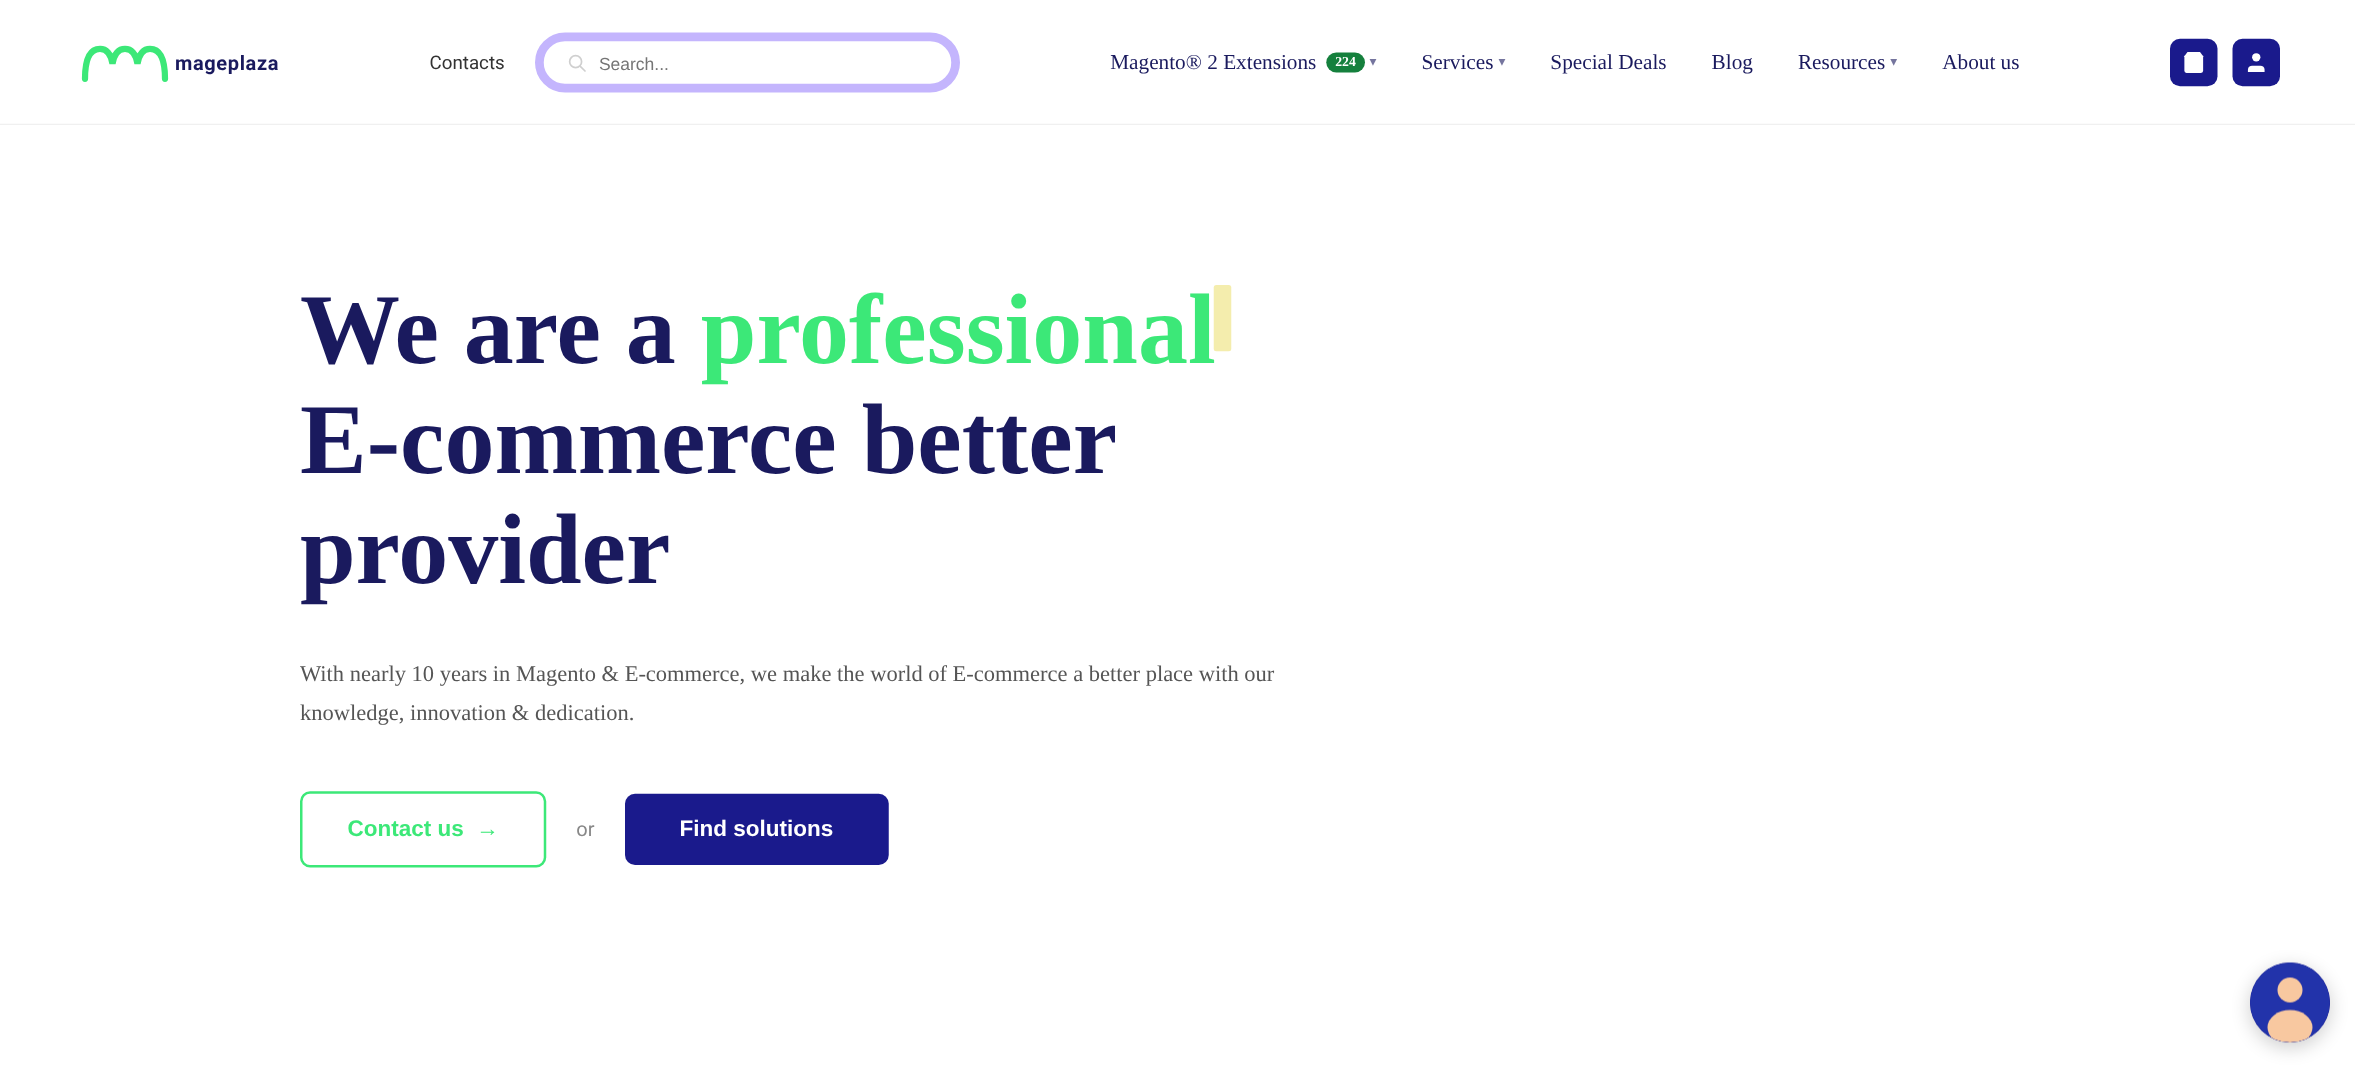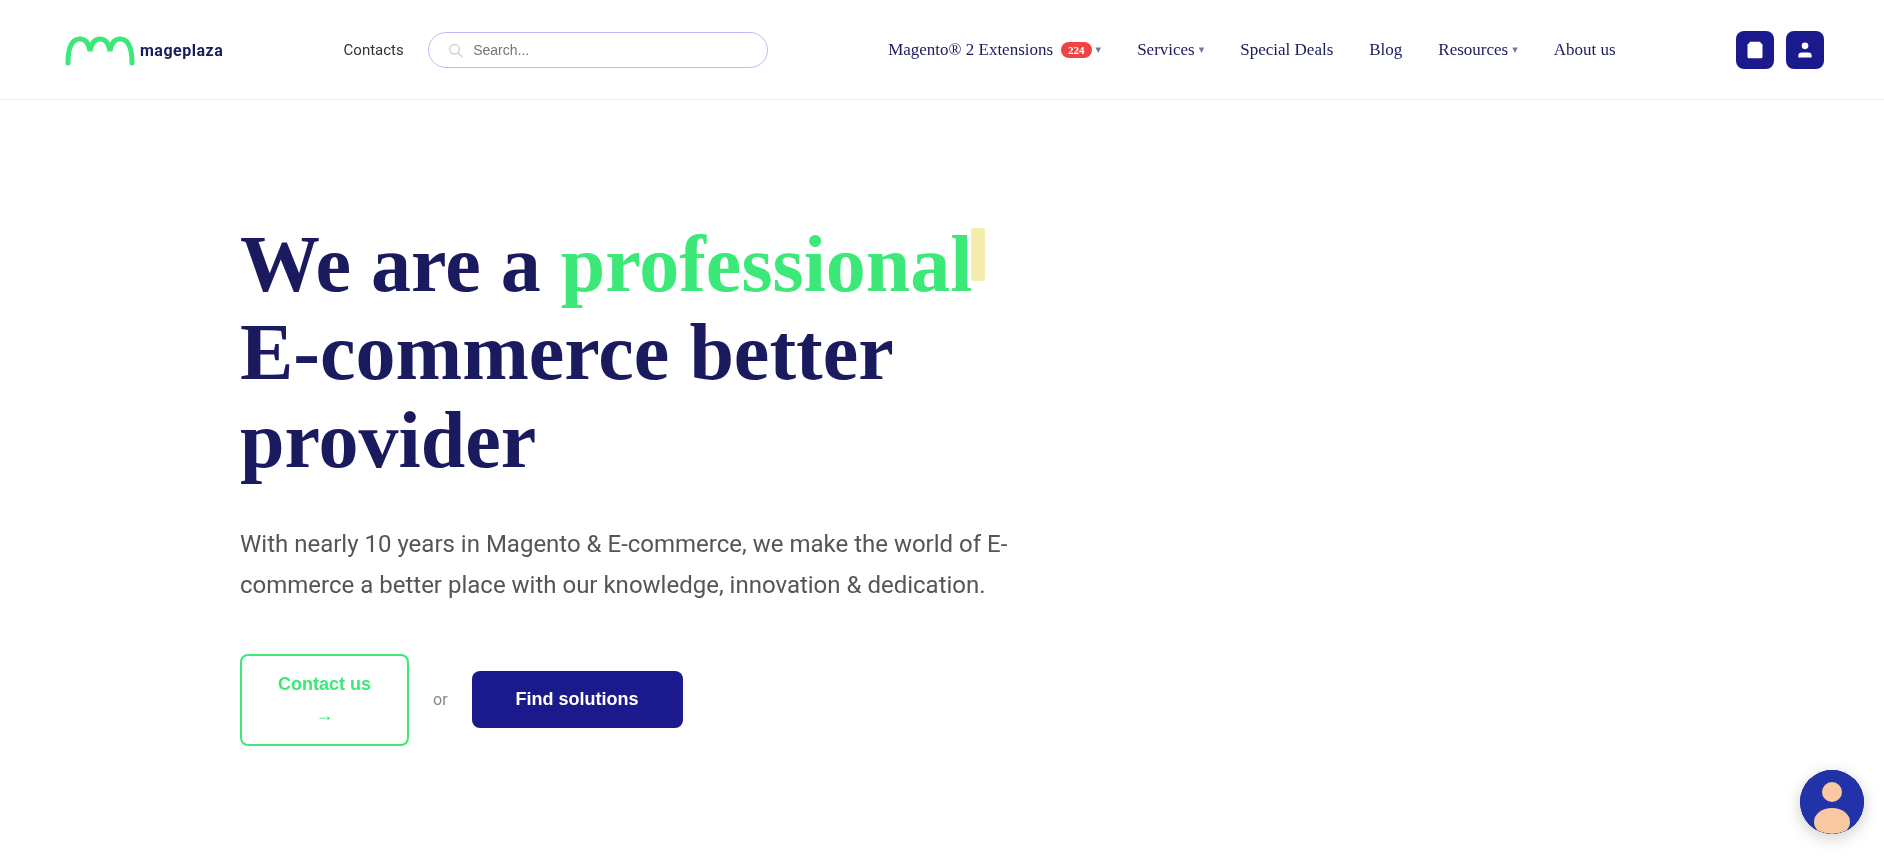--- a/index.html
+++ b/index.html
@@ -53,22 +53,22 @@
       font-size: 15px;
       color: #333;
       cursor: pointer;
       padding: 8px 16px;
       text-decoration: none;
       text-align: right;
     }
 
     .search-bar {
       display: flex;
-      align-items: center;
-      border: 1px solid #c4b5fd;
+      align-items: flex-end;
+      border: 7px solid #c4b5fd;
       border-radius: 24px;
       padding: 8px 18px;
       width: 340px;
       gap: 10px;
     }
 
     .search-icon-svg {
       width: 18px;
       height: 18px;
       opacity: 0.4;
@@ -97,21 +97,21 @@
       font-weight: 500;
       color: #1a1a5e;
       cursor: pointer;
       display: flex;
       align-items: center;
       gap: 4px;
       font-family: Liberation Serif, serif;
     }
 
     .nav-badge {
-      background: #ef4444;
+      background: #15803d;
       color: #fff;
       font-size: 11px;
       font-weight: 700;
       padding: 2px 7px;
       border-radius: 10px;
       margin-left: 4px;
     }
 
     .nav-chevron {
       font-size: 11px;
@@ -169,24 +169,25 @@
       top: 8px;
       width: 14px;
       height: 60%;
       background: #f0e58a;
       opacity: 0.7;
       border-radius: 2px;
     }
 
     .hero-subtitle {
       margin-top: 40px;
-      font-size: 24px;
+      font-size: 18px;
       color: #555;
       line-height: 1.7;
       max-width: 820px;
+      font-family: Liberation Serif, serif;
     }
 
     .cta-row {
       display: flex;
       align-items: center;
       gap: 24px;
       margin-top: 48px;
     }
 
     .btn-contact {
@@ -195,21 +196,20 @@
       gap: 10px;
       padding: 18px 36px;
       border: 2px solid #3ce878;
       border-radius: 8px;
       background: transparent;
       color: #3ce878;
       font-size: 18px;
       font-weight: 600;
       cursor: pointer;
       text-decoration: none;
-      flex-direction: column;
     }
 
     .btn-solutions {
       display: flex;
       align-items: center;
       justify-content: center;
       padding: 18px 44px;
       border: none;
       border-radius: 8px;
       background: #1a1a8c;

